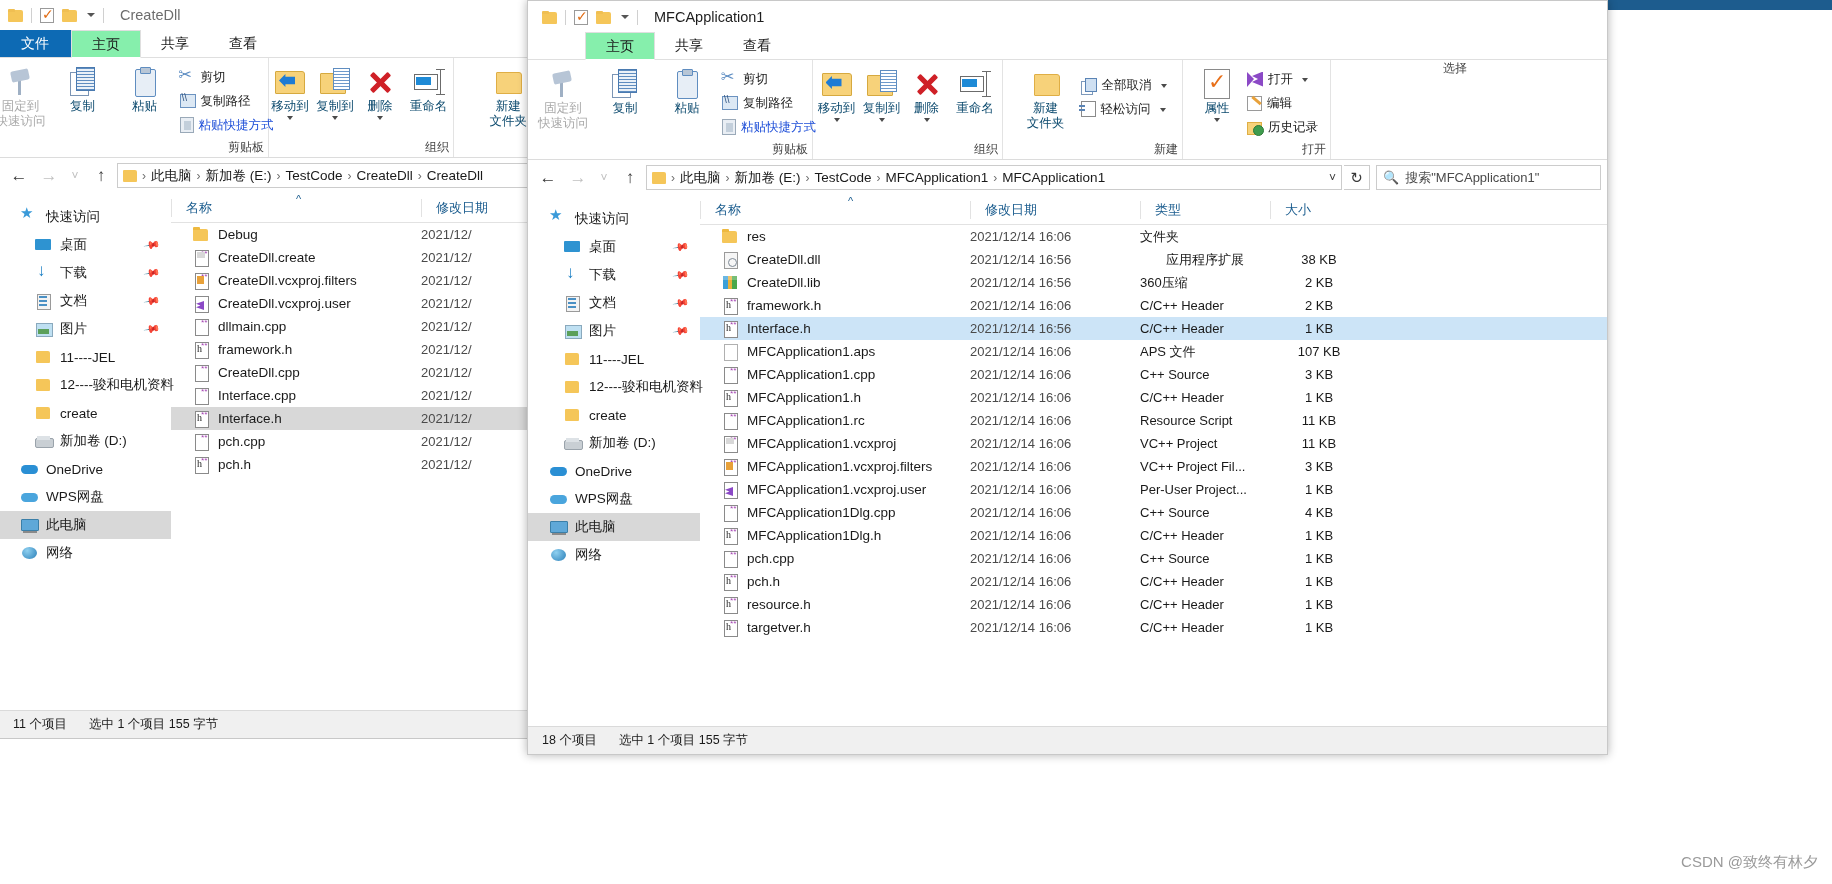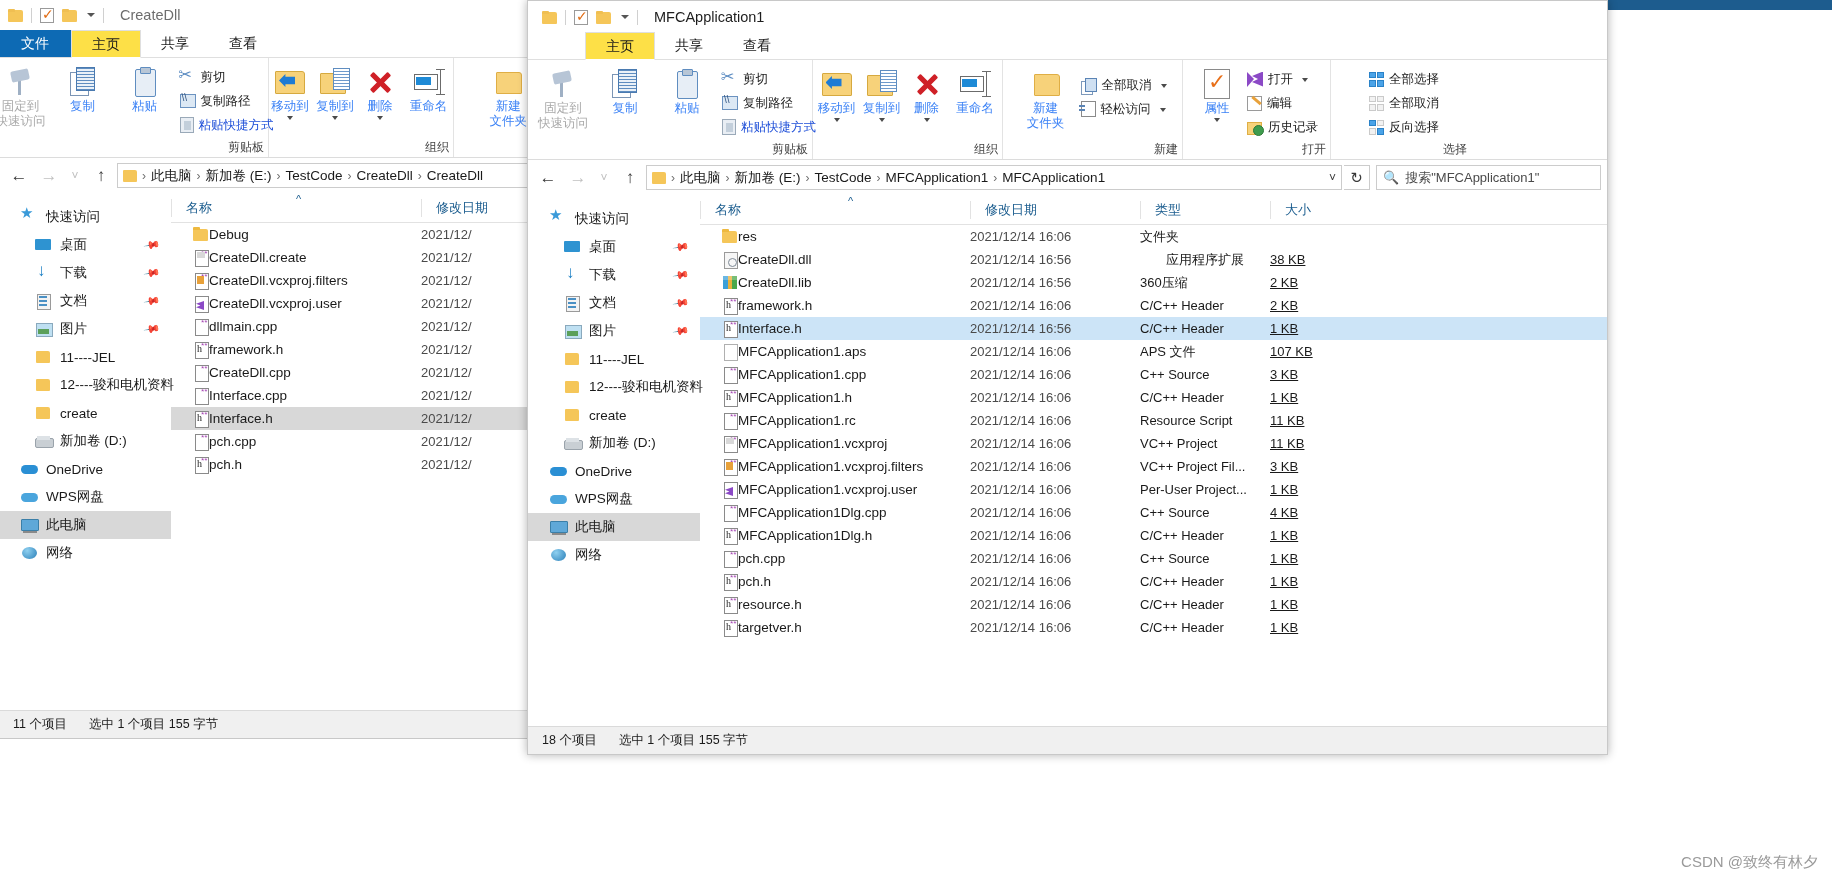--- a/index.html
+++ b/index.html
@@ -70,42 +70,42 @@
 
   
   .tabrow { height: 27px; display:flex; align-items:flex-end; background:#fff;
             border-bottom: 1px solid #dfdfdf; position: relative; }
   .tab {
     height: 27px; line-height: 27px; padding: 0 20px; font-size: 14px; color:#1a1a1a;
     cursor: default; white-space: nowrap;
   }
   .tab.file { background:#0d6ab4; color:#fff; font-size:14px; padding:0 22px; }
   .tab.active {
-    background:#fde047; border:1px solid #dfdfdf; border-bottom:1px solid #fff;
+    background:#86efac; border:1px solid #dfdfdf; border-bottom:1px solid #fff;
     height: 28px; line-height: 26px; margin-bottom:-1px; position:relative; z-index:2;
   }
 
   
   .ribbon {
     height: 100px; background: #fff; display:flex; align-items:stretch;
     border-bottom: 1px solid #dcdcdc; position: relative;
   }
   .rgroup {
     display:flex; flex-direction:column; align-items:center;
     border-right: 1px solid #e3e3e3; position:relative; padding: 0 4px;
   }
   .rgroup:last-child { border-right:none; }
   .rgroup-items { flex:1; display:flex; align-items:flex-start; padding-top:5px; }
   .rgroup-label {
     font-size: 12px; color:#444; text-align:right; height:18px; line-height:16px;
     width:100%;
   }
   .bigbtn {
     display:flex; flex-direction:column; align-items:center; justify-content:flex-start;
-    width:62px; padding: 2px 2px 0; font-size:12.5px; color:#3b82f6; text-align:center;
+    width:62px; padding: 2px 2px 0; font-size:12.5px; color:#0c4a6e; text-align:center;
     line-height:15px;
   }
   .bigbtn .ico { height:34px; display:flex; align-items:center; justify-content:center; }
   .bigbtn.dim { color:#a9a9a9; }
   .smallcol { display:flex; flex-direction:column; justify-content:flex-start; padding-top:2px; }
   .smallbtn {
     display:flex; align-items:center; gap:5px; font-size:12.5px; color:#1a1a1a;
     height:24px; padding: 0 4px; white-space:nowrap;
   }
   .smallbtn.dim { color:#1d4ed8; }
@@ -226,24 +226,24 @@
     font-size:13px; color:#1a5c8e; position:relative;
   }
   .fp-head .col { padding-left:14px; border-left:1px solid #e2e2e2; height:18px; line-height:18px; }
   .fp-head .col:first-child{ border-left:none; }
   .sortmark{position:absolute;font-size:11px;color:#1a5c8e;top:0px;}
   .frow {
     height:23px; display:flex; align-items:center; font-size:13.5px; color:#1a1a1a;
   }
   .frow.sel1 { background:#d8d8d8; }
   .frow.sel2 { background:#cce4f7; }
-  .fname { display:flex; align-items:center; padding-left:22px; white-space:nowrap; }
+  .fname { display:flex; align-items:center; gap:9px; padding-left:22px; white-space:nowrap; }
   .fdate { color:#4a4a4a; font-size:13px; }
   .ftype { color:#1a1a1a; font-size:13px; white-space:nowrap; overflow:hidden; text-overflow:ellipsis;}
-  .fsize { color:#1a1a1a; font-size:13px; text-align:left; padding-right:12px;text-decoration:underline; }
+  .fsize { color:#1a1a1a; font-size:13px; text-align:center; padding-right:12px; }
 
   
   .fi{width:16px;height:17px;position:relative;flex:0 0 auto;}
   .fi-folder:before{content:'';position:absolute;left:0;top:3px;width:15px;height:12px;background:#f5c659;border-radius:1px 2px 1px 1px;}
   .fi-folder:after{content:'';position:absolute;left:0;top:1px;width:7px;height:3px;background:#eeb93f;border-radius:1px 1px 0 0;}
   .fi-h:before{content:'';position:absolute;left:2px;top:1px;width:12px;height:15px;background:#fff;border:1px solid #8a8a8a;}
   .fi-h:after{content:'h';position:absolute;left:4px;top:2px;font-size:10px;color:#222;font-family:"Liberation Serif",serif;line-height:11px;}
   .fi-h i{position:absolute;right:2px;top:1px;color:#a13fb0;font-size:8px;line-height:7px;}
   .fi-cpp:before{content:'';position:absolute;left:2px;top:1px;width:12px;height:15px;background:#fff;border:1px solid #8a8a8a;}
   .fi-cpp i{position:absolute;right:2px;top:1px;color:#a13fb0;font-size:8px;line-height:7px;}
@@ -742,51 +742,20 @@
             <div class="smallbtn">
               <span class="i-hist"></span>
               <span>历史记录</span>
             </div>
           </div>
         </div>
         <div class="rgroup-label">打开</div>
       </div>
 
       <div class="rgroup" style="width:140px">
-        <div class="rgroup-items">
-          <div class="smallcol" style="padding-top:2px;padding-left:6px">
-            <div class="smallbtn">
-              <span class="i-selall">
-                  <i></i>
-                  <i></i>
-                  <i></i>
-                  <i></i>
-                </span>
-              <span>全部选择</span>
-            </div>
-            <div class="smallbtn">
-              <span class="i-selnone">
-                  <i></i>
-                  <i></i>
-                  <i></i>
-                  <i></i>
-                </span>
-              <span>全部取消</span>
-            </div>
-            <div class="smallbtn">
-              <span class="i-selinv">
-                  <i></i>
-                  <i></i>
-                  <i></i>
-                  <i></i>
-                </span>
-              <span>反向选择</span>
-            </div>
-          </div>
-        </div>
         <div class="rgroup-label">选择</div>
       </div>
     </div>
 
     <div class="addrbar">
       <span class="navbtn">←</span>
       <span class="navbtn dim">→</span>
       <span class="navbtn small dim">˅</span>
       <span class="navbtn">↑</span>
       <div class="addrfield">

